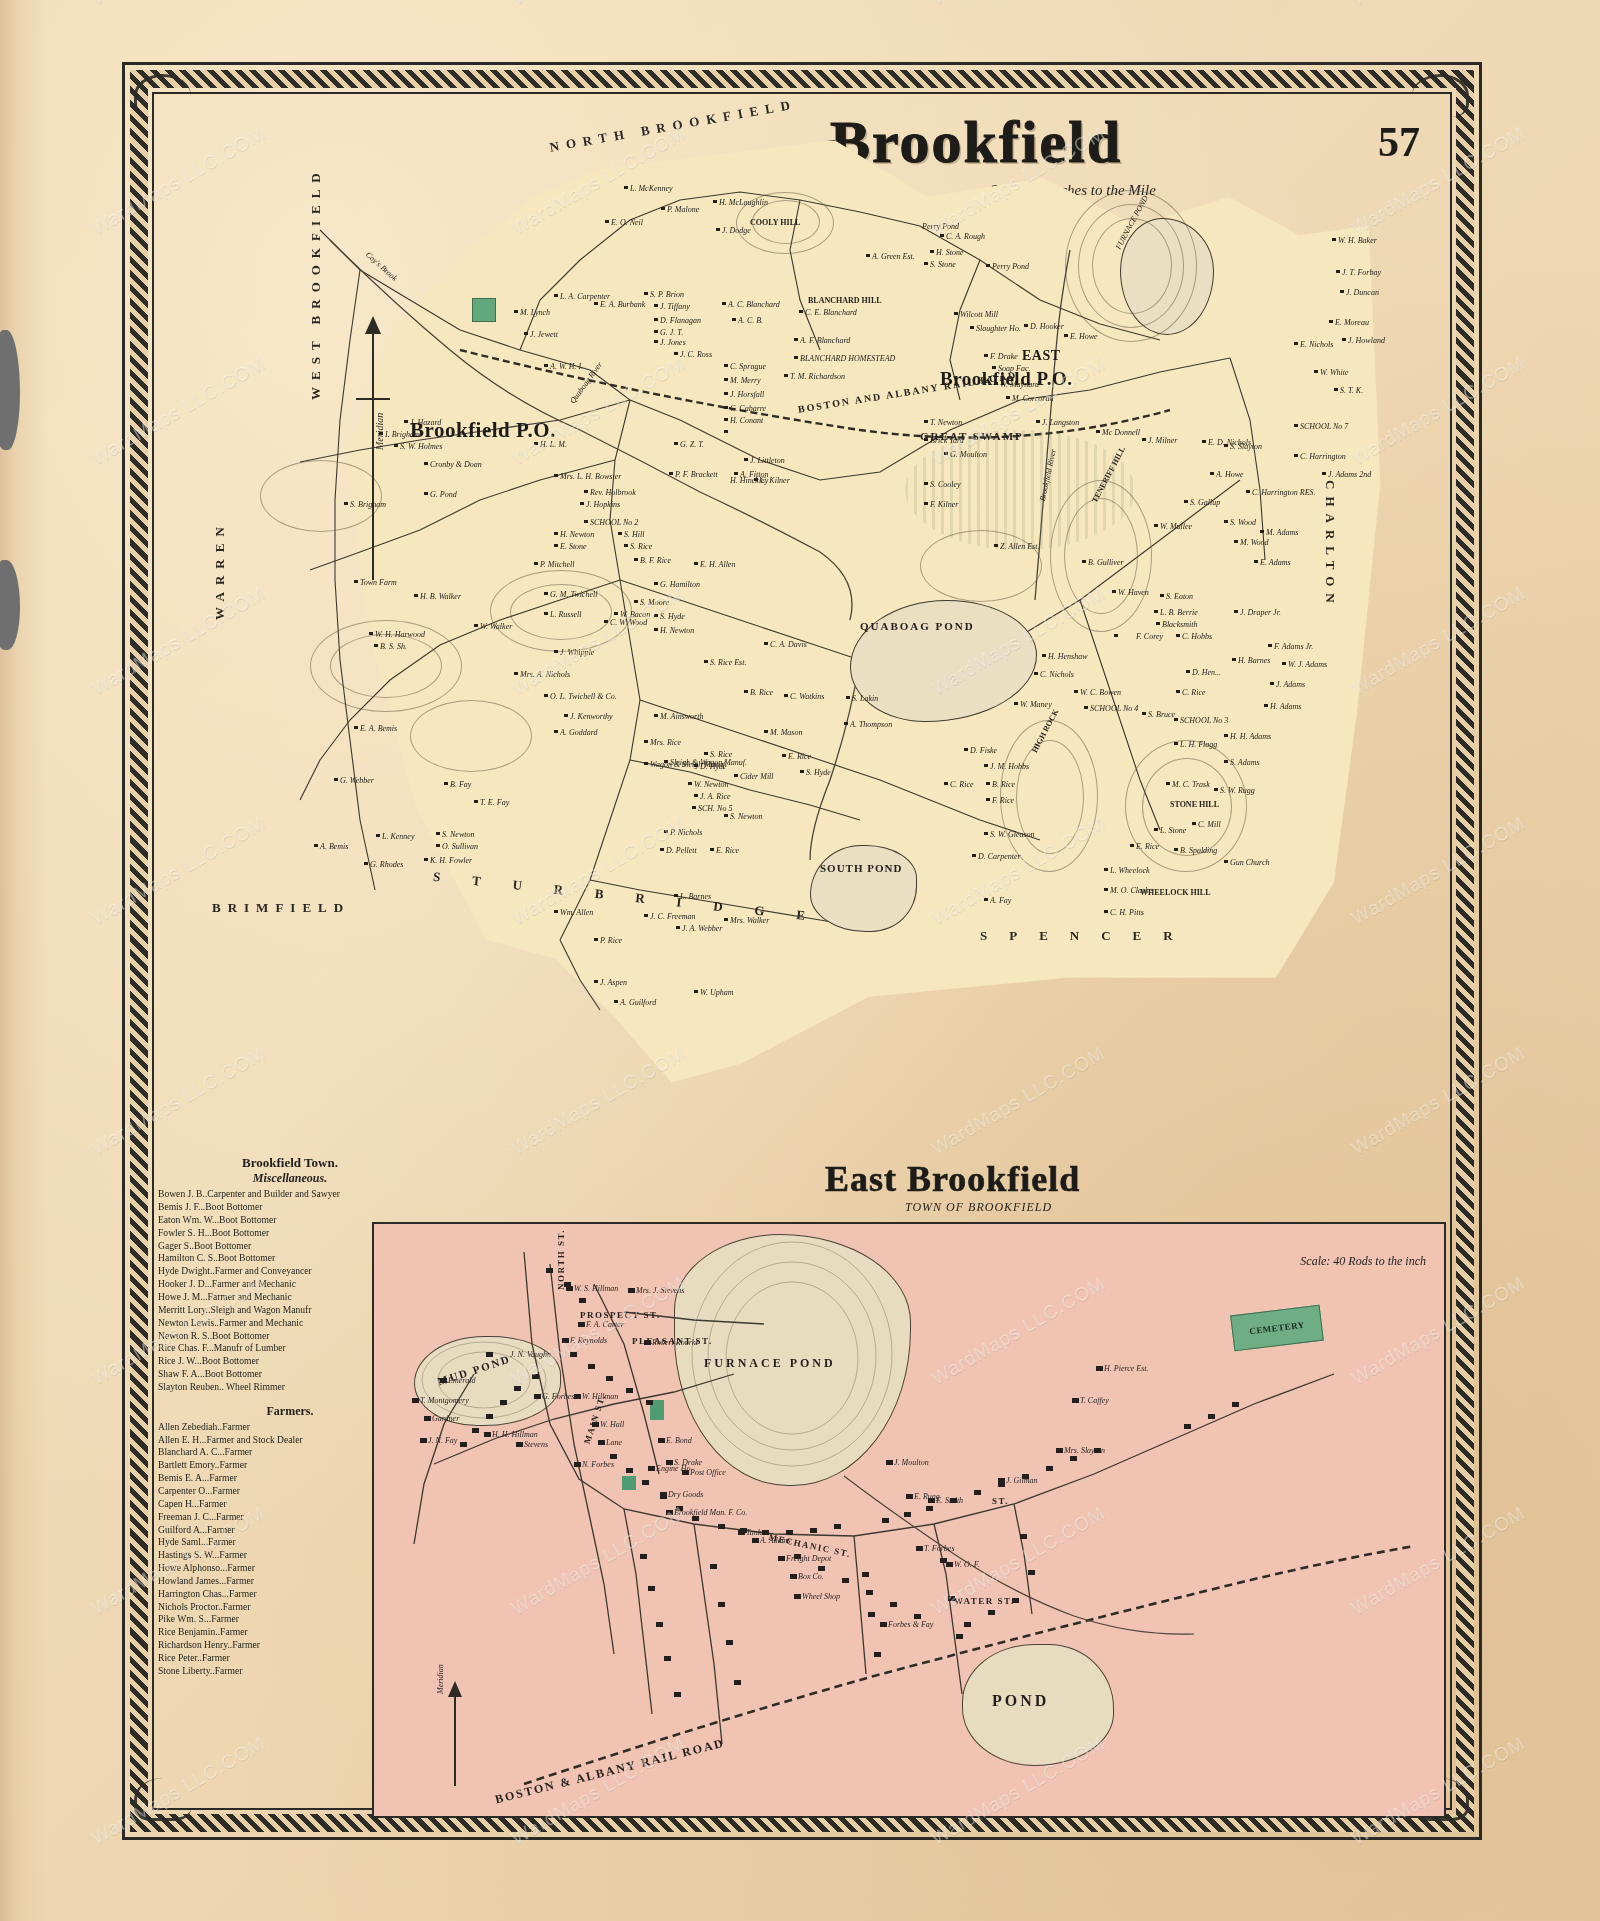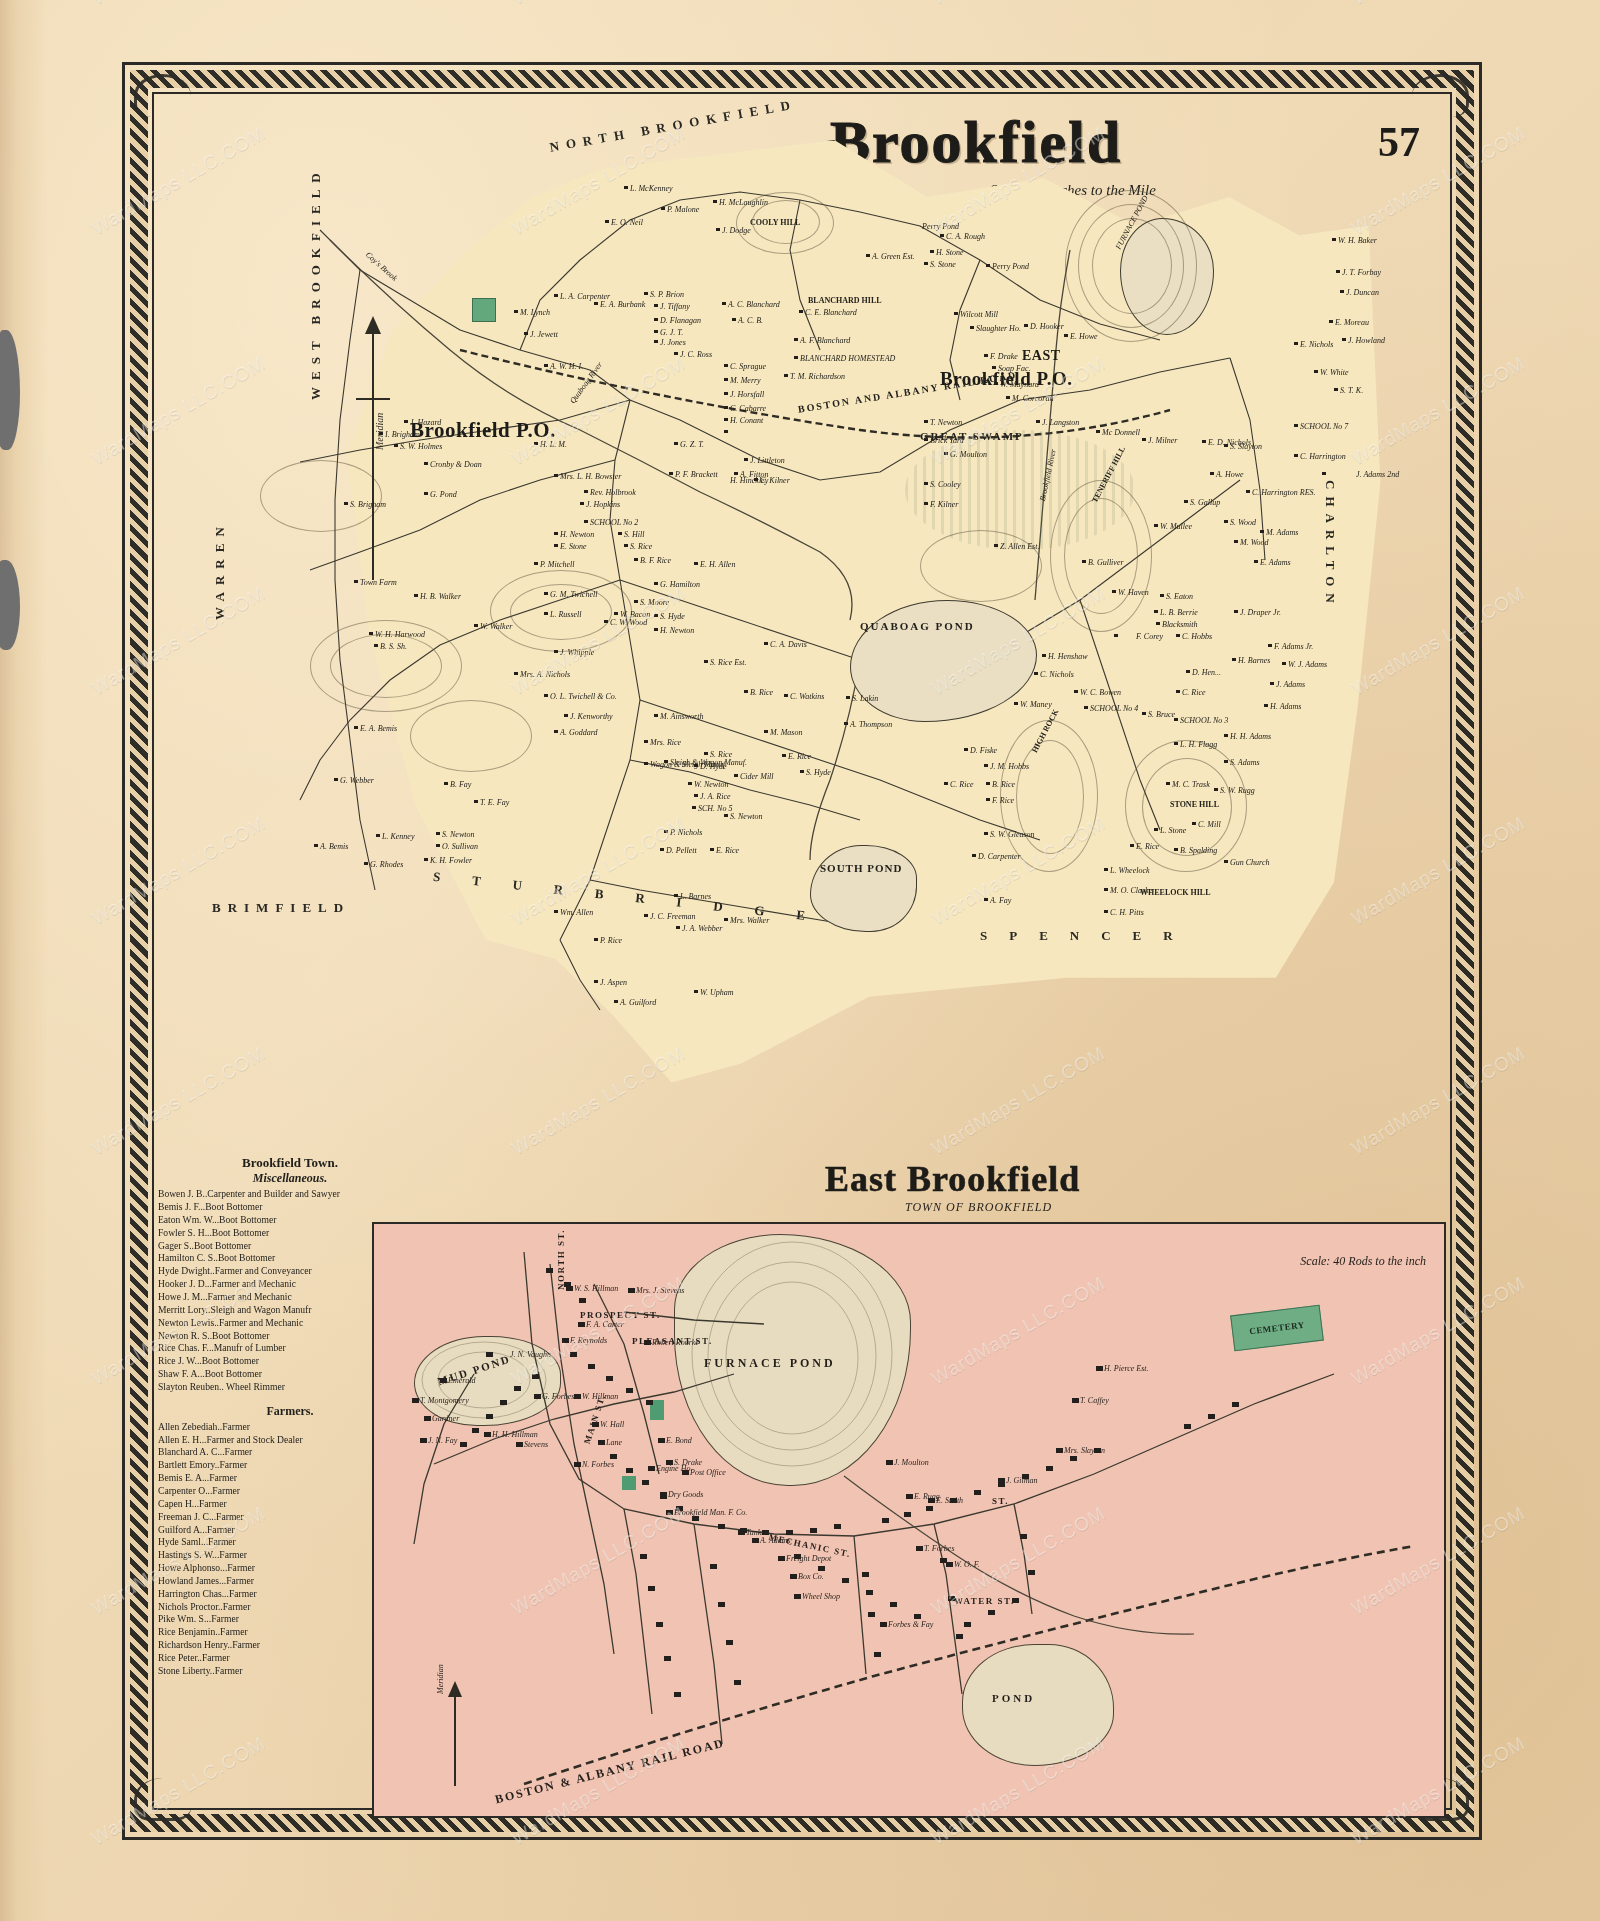--- a/index.html
+++ b/index.html
@@ -559,21 +559,21 @@
         <div class="label sm ital" style="left: 838px; top: 264px;">Soap Fac.</div>
         <div style="position: absolute; left: 832px; top: 266px; width: 4px; height: 3px; background: rgb(35, 31, 28);"></div>
         <div class="label sm ital" style="left: 840px; top: 280px;">W. Maynard</div>
         <div style="position: absolute; left: 834px; top: 282px; width: 4px; height: 3px; background: rgb(35, 31, 28);"></div>
         <div class="label sm ital" style="left: 852px; top: 294px;">M. Corcoran</div>
         <div style="position: absolute; left: 846px; top: 296px; width: 4px; height: 3px; background: rgb(35, 31, 28);"></div>
         <div class="label sm ital" style="left: 1140px; top: 322px;">SCHOOL No 7</div>
         <div style="position: absolute; left: 1134px; top: 324px; width: 4px; height: 3px; background: rgb(35, 31, 28);"></div>
         <div class="label sm ital" style="left: 1140px; top: 352px;">C. Harrington</div>
         <div style="position: absolute; left: 1134px; top: 354px; width: 4px; height: 3px; background: rgb(35, 31, 28);"></div>
-        <div class="label sm ital" style="left: 1196px; top: 370px;">J. Adams 2nd</div>
+        <div class="label sm ital" style="left: 1168px; top: 370px;">J. Adams 2nd</div>
         <div style="position: absolute; left: 1162px; top: 372px; width: 4px; height: 3px; background: rgb(35, 31, 28);"></div>
         <div class="label sm ital" style="left: 1092px; top: 388px;">C. Harrington RES.</div>
         <div style="position: absolute; left: 1086px; top: 390px; width: 4px; height: 3px; background: rgb(35, 31, 28);"></div>
         <div class="label sm ital" style="left: 1056px; top: 370px;">A. Howe</div>
         <div style="position: absolute; left: 1050px; top: 372px; width: 4px; height: 3px; background: rgb(35, 31, 28);"></div>
         <div class="label sm ital" style="left: 1070px; top: 342px;">S. Slayton</div>
         <div style="position: absolute; left: 1064px; top: 344px; width: 4px; height: 3px; background: rgb(35, 31, 28);"></div>
         <div class="label sm ital" style="left: 1030px; top: 398px;">S. Gallup</div>
         <div style="position: absolute; left: 1024px; top: 400px; width: 4px; height: 3px; background: rgb(35, 31, 28);"></div>
         <div class="label sm ital" style="left: 1000px; top: 422px;">W. Mullee</div>
@@ -995,21 +995,21 @@
         <path d="M470 252 Q520 290 580 330 Q640 370 700 392 Q760 412 820 410"></path>
       </g>
     </svg>
 
     <div class="cemetery">CEMETERY</div>
     <div class="bldg g" style="left:276px;top:176px;width:14px;height:20px;"></div>
     <div class="bldg g" style="left:248px;top:252px;width:14px;height:14px;"></div>
 
     <div class="inset-label" style="left:330px;top:132px;font-weight:bold;letter-spacing:3px;font-size:12px;">FURNACE POND</div>
     <div class="inset-label" style="left:62px;top:140px;font-weight:bold;letter-spacing:2px;font-size:11px;transform:rotate(-18deg);">MUD POND</div>
-    <div class="inset-label" style="left:618px;top:468px;font-weight:bold;letter-spacing:3px;font-size:11px;">POND</div>
+    <div class="inset-label" style="left:618px;top:468px;font-weight:bold;letter-spacing:3px;font-size:16px;">POND</div>
 
     <div class="railtext" style="left:118px;top:540px;transform:rotate(-14deg);">BOSTON &amp; ALBANY RAIL ROAD</div>
 
     <div class="inset-meridian"></div>
     <div class="inset-label ital" style="left:62px;top:470px;transform:rotate(-90deg);transform-origin:left top;">Meridian</div>
 
     <div id="inset-streets">
         <div class="street" style="left: 182px; top: 66px; transform: rotate(-90deg); transform-origin: left top;">NORTH ST.</div>
         <div class="street" style="left: 206px; top: 86px;">PROSPECT ST.</div>
         <div class="street" style="left: 208px; top: 218px; transform: rotate(-72deg); transform-origin: left top;">MAIN ST.</div>

